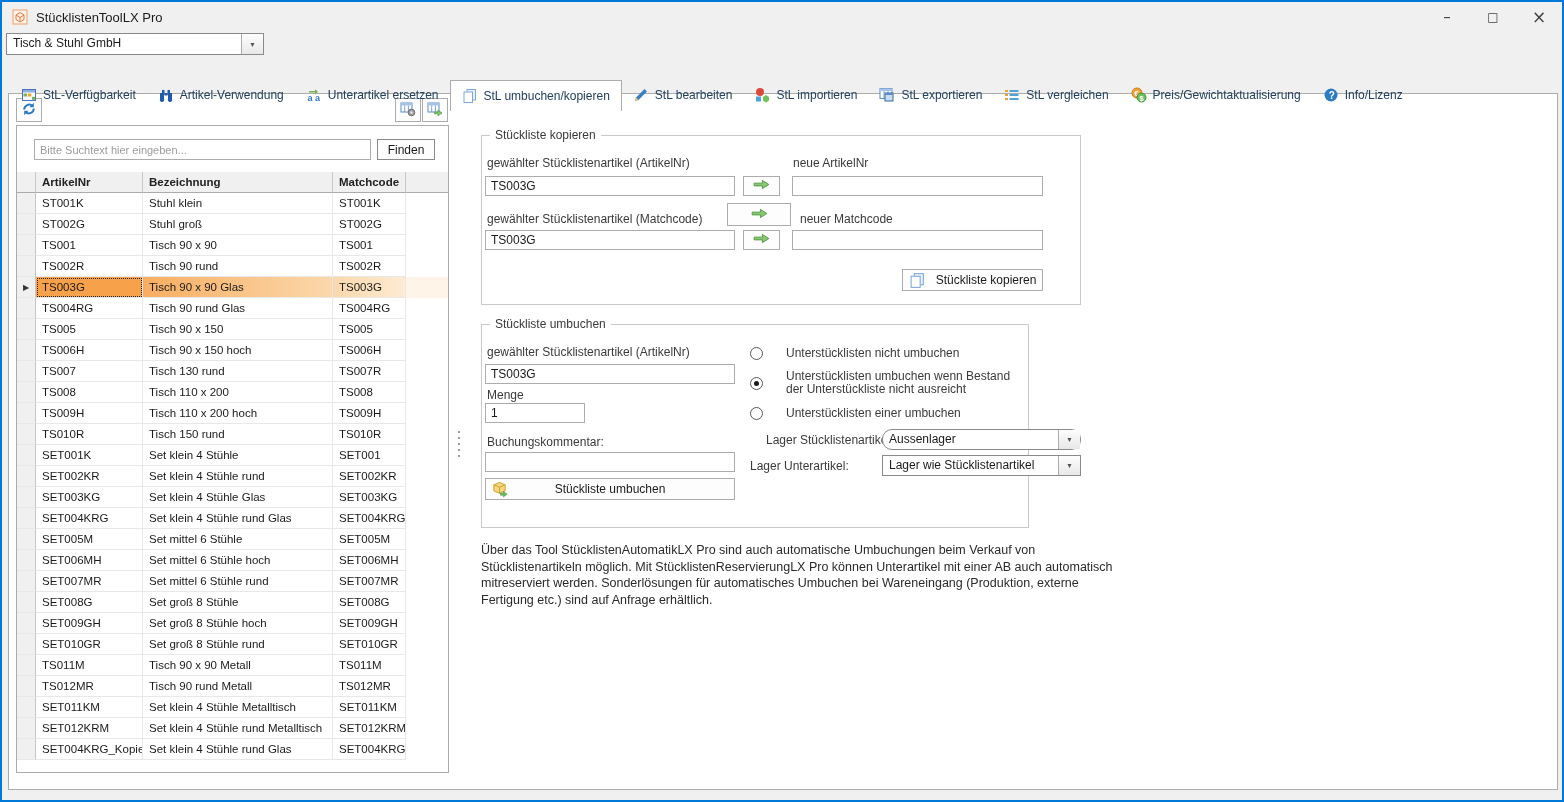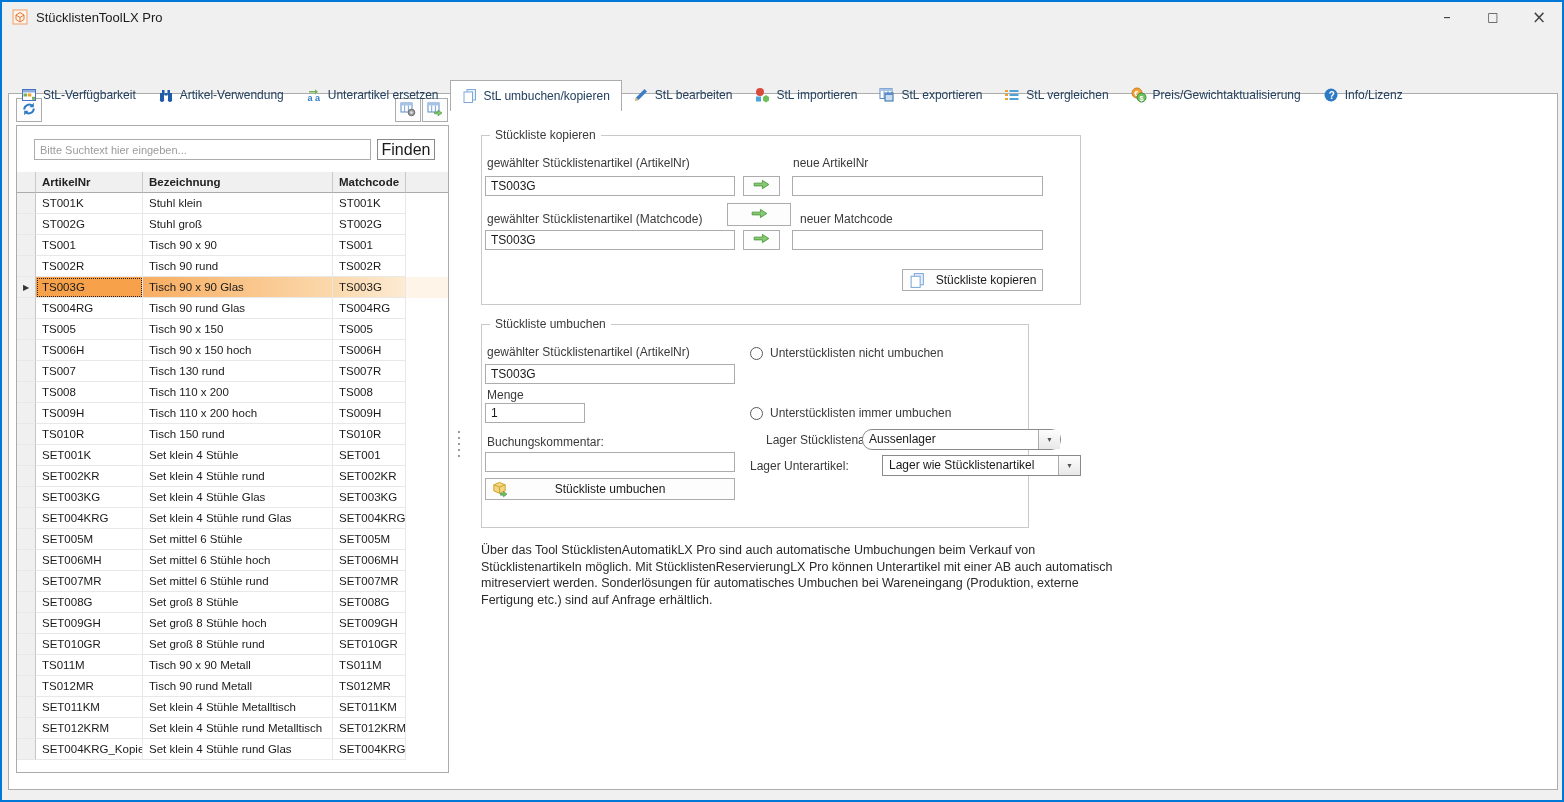--- a/index.html
+++ b/index.html
@@ -34,21 +34,21 @@
   .tbtn{position:absolute;width:26px;height:24px;background:#FDFDFD;border:1px solid #ACACAC;
     box-sizing:border-box;display:flex;align-items:center;justify-content:center;}
   .tbtn svg{width:16px;height:16px;}
   
   .panel{position:absolute;left:7px;top:31px;width:433px;height:648px;background:#fff;
     border:1px solid #ABABAB;box-sizing:border-box;}
   .searchbox{position:absolute;left:17px;top:13px;width:337px;height:21px;border:1px solid #ACACAC;
     box-sizing:border-box;font-family:"Liberation Sans",sans-serif;font-size:11px;padding:0 5px;color:#1a1a1a;}
   .searchbox::placeholder{color:#9b9b9b;}
   .findbtn{position:absolute;left:360px;top:13px;width:58px;height:21px;background:#FDFDFD;
-    border:1px solid #8a8a8a;box-sizing:border-box;display:flex;align-items:center;justify-content:center;font-size:16px;text-align:right;}
+    border:1px solid #8a8a8a;box-sizing:border-box;display:flex;align-items:center;justify-content:center;font-size:12px;text-align:right;}
   .grid{position:absolute;left:0;top:46px;right:0;display:grid;
     grid-template-columns:19px 107px 190px 73px 1fr;grid-auto-rows:21px;font-size:11.5px;}
   .hcell{background:#F0F0F0;border-right:1px solid #C9C9C9;border-bottom:1px solid #ABABAB;
     padding:0 6px;line-height:20px;color:#222;overflow:hidden;white-space:nowrap;font-weight:bold;}
   .hcell.filler{border-right:none;}
   .cell{padding:0 6px;line-height:20px;border-right:1px solid #E8E8E8;border-bottom:1px solid #E8E8E8;
     overflow:hidden;white-space:nowrap;}
   .cell.ind{background:#F0F0F0;border-right:1px solid #C6C6C6;padding:0;text-align:center;
     font-size:8px;line-height:21px;color:#333;}
   .hcell.ind{padding:0;}
@@ -68,21 +68,21 @@
   .tinput{position:absolute;border:1px solid #ACACAC;box-sizing:border-box;
     font-family:"Liberation Sans",sans-serif;font-size:12px;padding:0 5px;color:#1a1a1a;}
   .arrowbtn{position:absolute;background:#FDFDFD;border:1px solid #ACACAC;box-sizing:border-box;
     display:flex;align-items:center;justify-content:center;}
   .arrowbtn svg{width:19px;height:11px;}
   .pbtn{position:absolute;background:#FDFDFD;border:1px solid #ACACAC;box-sizing:border-box;
     display:flex;align-items:center;justify-content:center;gap:10px;font-size:12px;}
   .pbtn .bic{width:17px;height:17px;} .pbtn .bic svg{width:17px;height:17px;}
   .pbtn.leftic .bic{position:absolute;left:5px;top:2px;}
   
-  .radio-row{position:absolute;display:flex;align-items:center;gap:7px;color:#3a3a3a;}
+  .radio-row{position:absolute;display:flex;align-items:center;gap:23px;color:#3a3a3a;}
   .rdot{width:13px;height:13px;border:1px solid #595959;border-radius:50%;background:#fff;
     flex:0 0 13px;position:relative;box-sizing:border-box;}
   .radio-row.checked .rdot::after{content:"";position:absolute;left:3px;top:3px;width:5px;height:5px;
     border-radius:50%;background:#1a1a1a;}
   .rlabel{white-space:pre-line;line-height:13px;}
   
   .info{position:absolute;left:472px;top:448px;width:648px;font-size:12.5px;line-height:16.5px;color:#2a2a2a;}
 </style>
 </head>
 <body>
@@ -96,20 +96,26 @@
           <path d="M4 6l4 2.5 4-2.5M8 8.5V13" fill="none" stroke="#E07B39"></path>
         </svg></span>
     <span class="title">StücklistenToolLX Pro</span>
   </div>
   <div class="wctrls">
     <div class="wbtn min">–</div>
     <div class="wbtn max">□</div>
     <div class="wbtn cls">×</div>
   </div>
 
+  <div class="combo" id="companyCombo">
+    <span class="val">Tisch &amp; Stuhl GmbH</span>
+    <span class="cbtn">
+        <span>▼</span>
+      </span>
+  </div>
 
   <div class="tabbar" id="tabbar">
       <div class="tab">
         <span class="tab-ic"><svg viewBox="0 0 16 16">
             <rect x="1.5" y="2.5" width="13" height="11" fill="#fff" stroke="#4472C4"></rect>
             <rect x="2" y="3" width="12" height="2.5" fill="#8FAEDC"></rect>
             <rect x="2.5" y="6.5" width="3.5" height="3" fill="#77B255"></rect>
             <rect x="6.8" y="6.5" width="3.5" height="3" fill="#F0A030"></rect>
             <rect x="11" y="9.8" width="3" height="3" fill="#77B255"></rect>
           </svg></span>
@@ -418,38 +424,43 @@
       <span class="gtitle">Stückliste umbuchen</span>
       <span class="lbl" style="left:5px;top:20px;">gewählter Stücklistenartikel (ArtikelNr)</span>
       <input class="tinput" style="left: 3px; top: 39px; width: 250px; height: 20px;" value="TS003G">
       <span class="lbl" style="left:5px;top:63px;">Menge</span>
       <input class="tinput" style="left: 3px; top: 78px; width: 100px; height: 20px;" value="1">
 
       <div class="radio-row" style="left:268px;top:22px;">
         <span class="rdot"></span>
         <span class="rlabel">Unterstücklisten nicht umbuchen</span>
       </div>
+      <div class="radio-row checked" style="left:268px;top:45px;">
+        <span class="rdot"></span>
+        <span class="rlabel">Unterstücklisten umbuchen wenn Bestand
+der Unterstückliste nicht ausreicht</span>
+      </div>
       <div class="radio-row" style="left:268px;top:82px;">
         <span class="rdot"></span>
-        <span class="rlabel">Unterstücklisten immer umbuchen</span>
+        <span class="rlabel">Unterstücklisten einer umbuchen</span>
       </div>
 
       <span class="lbl" style="left:5px;top:110px;">Buchungskommentar:</span>
       <input class="tinput" style="left: 3px; top: 127px; width: 250px; height: 20px;">
       <div class="pbtn leftic" style="left:3px;top:153px;width:250px;height:22px;">
         <span class="bic"><svg viewBox="0 0 18 18">
               <path d="M9 1.5l6 2.5v6.5L9 13 3 10.5V4z" fill="#F5D680" stroke="#C9A227"></path>
               <path d="M3 4l6 2.5L15 4M9 6.5V13" fill="none" stroke="#C9A227"></path>
               <path d="M10 13h3.2v-1.9L17 13.9l-3.8 2.9V15H10z" fill="#6FBF5A" stroke="#3F8F3F" stroke-width="0.6"></path>
             </svg></span>
         <span>Stückliste umbuchen</span>
       </div>
 
       <span class="lbl" style="left:284px;top:108px;">Lager Stücklistenartikel:</span>
-      <div class="combo" style="left:380px;top:104px;width:199px;height:21px;border-radius:10px;">
+      <div class="combo" style="left:400px;top:104px;width:199px;height:21px;border-radius:10px;">
         <span class="val">Aussenlager</span>
         <span class="cbtn">
             <span>▼</span>
           </span>
       </div>
       <span class="lbl" style="left:268px;top:134px;">Lager Unterartikel:</span>
       <div class="combo" style="left:400px;top:130px;width:199px;height:21px;">
         <span class="val">Lager wie Stücklistenartikel</span>
         <span class="cbtn">
             <span>▼</span>

